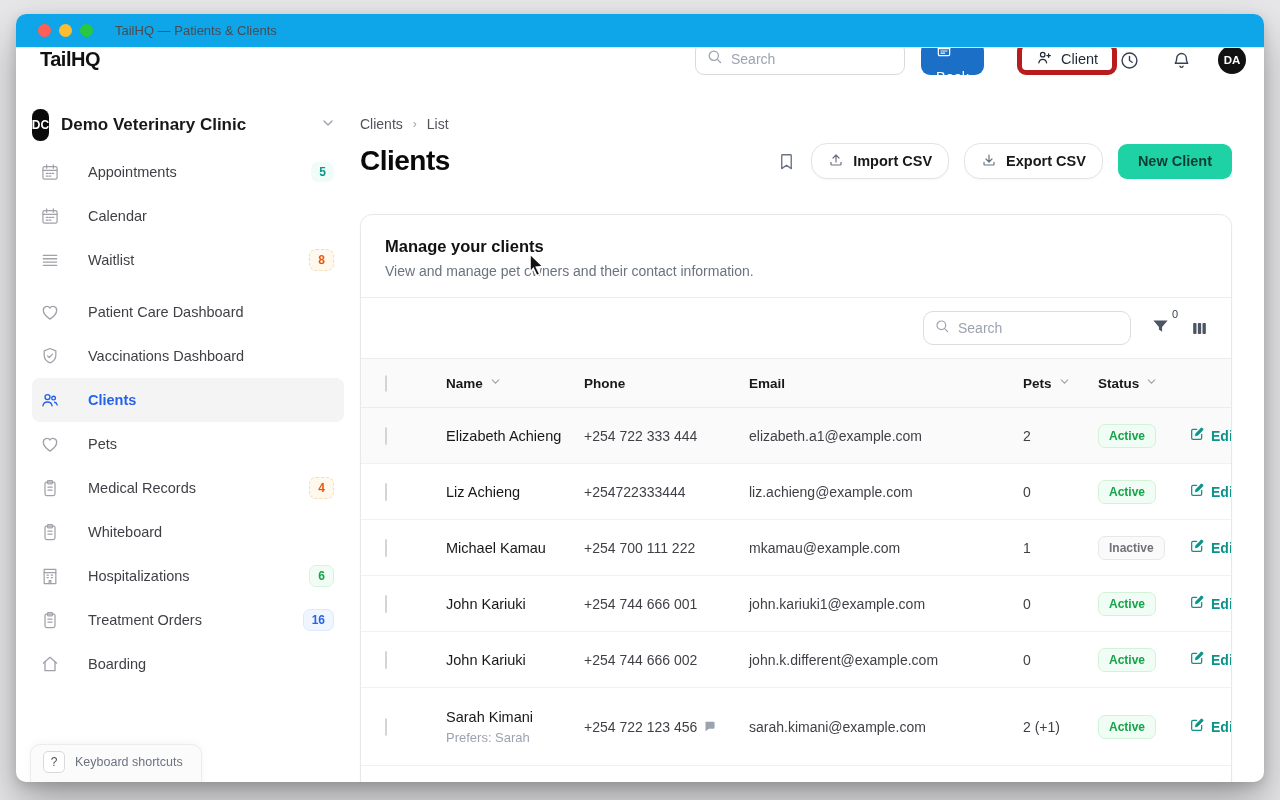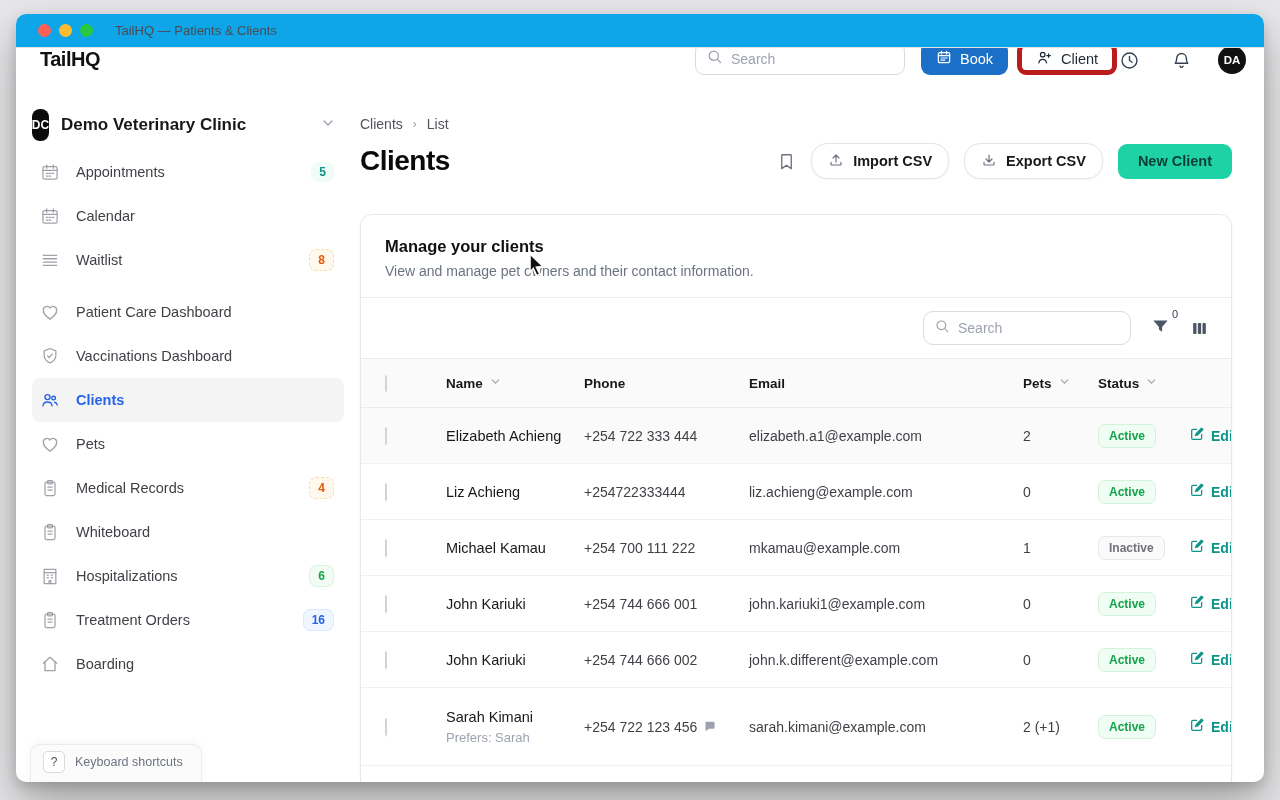--- a/index.html
+++ b/index.html
@@ -23,42 +23,42 @@
   .logo { position:absolute; left:24px; top:0px; font-size:20px; font-weight:bold;
     letter-spacing:-.5px; color:#111; }
   .hdr-search { position:absolute; left:679px; top:-6px; width:210px; height:33px;
     border:1px solid #d9d9de; border-radius:9px; background:#fff;
     display:flex; align-items:center; padding:0 10px; gap:8px; color:#9ca3af; }
   .hdr-search input { border:none; outline:none; flex:1; font-size:14px; color:#374151;
     font-family:inherit; background:transparent; }
   .hdr-search input::placeholder { color:#9ca3af; }
   .btn-book { position:absolute; left:905px; top:-6px; height:33px; padding:0 15px;
     background:#1b6fc7; color:#fff; border:none; border-radius:9px; font-size:14.5px;
-    font-weight:500; display:flex; align-items:center; gap:8px; cursor:pointer; font-family:inherit; }
+    font-weight:500; display:flex; align-items:flex-start; gap:8px; cursor:pointer; font-family:inherit;flex-direction:column; }
   .btn-client { position:absolute; left:1001px; top:-6px; height:33px; padding:0 14px;
     background:#fff; color:#1f2937; border:5px solid #b91c1c; border-radius:9px; font-size:14.5px;
     font-weight:500; display:flex; align-items:center; gap:8px; cursor:pointer; font-family:inherit; }
   .hdr-icon { position:absolute; top:2px; color:#374151; cursor:pointer; }
   .hdr-icon.clock { left:1103px; }
   .hdr-icon.bell { left:1155px; }
   .avatar { position:absolute; left:1202px; top:-2px; width:28px; height:28px; border-radius:50%;
     background:#111; color:#fff; font-size:11.5px; font-weight:bold;
     display:flex; align-items:center; justify-content:center; cursor:pointer; }
 
   
   .app-body { display:flex; height:684px; }
 
   
   .sidebar { width:344px; flex:none; position:relative; padding:10px 16px 0 16px; overflow:hidden; }
   .clinic-row { height:34px; display:flex; align-items:center; gap:12px; cursor:pointer; margin-bottom:8px; }
   .clinic-avatar { width:17px; height:32px; border-radius:8px; background:#0a0a0a; color:#fff;
     font-size:12px; font-weight:bold; display:flex; align-items:center; justify-content:center; }
   .clinic-name { font-size:17px; font-weight:600; color:#18181b; flex:1; }
   .clinic-row .chev { color:#9ca3af; margin-right:8px; }
-  .side-item { height:44px; display:flex; align-items:center; gap:14px; padding:0 10px 0 8px;
+  .side-item { height:44px; display:flex; align-items:center; gap:26px; padding:0 10px 0 8px;
     border-radius:8px; cursor:pointer; color:#3f3f46; }
   .side-item .s-icon { width:22px; height:22px; color:#a1a1aa; flex:none; display:flex; align-items:center; }
   .side-item .s-label { font-size:14.5px; flex:1; }
   .side-item.selected { background:#f4f4f5; }
   .side-item.selected .s-label { color:#2563eb; font-weight:600; }
   .side-item.selected .s-icon { color:#2563eb; }
   .side-section { margin-top:30px; height:26px; display:flex; align-items:center; cursor:pointer; }
   .side-section .sec-label { font-size:13.5px; color:#52525b; flex:1; }
   .side-section .chev { color:#a1a1aa; margin-right:14px; }
   .side-badge { font-size:12px; font-weight:600; padding:3px 8px; border-radius:7px; }

